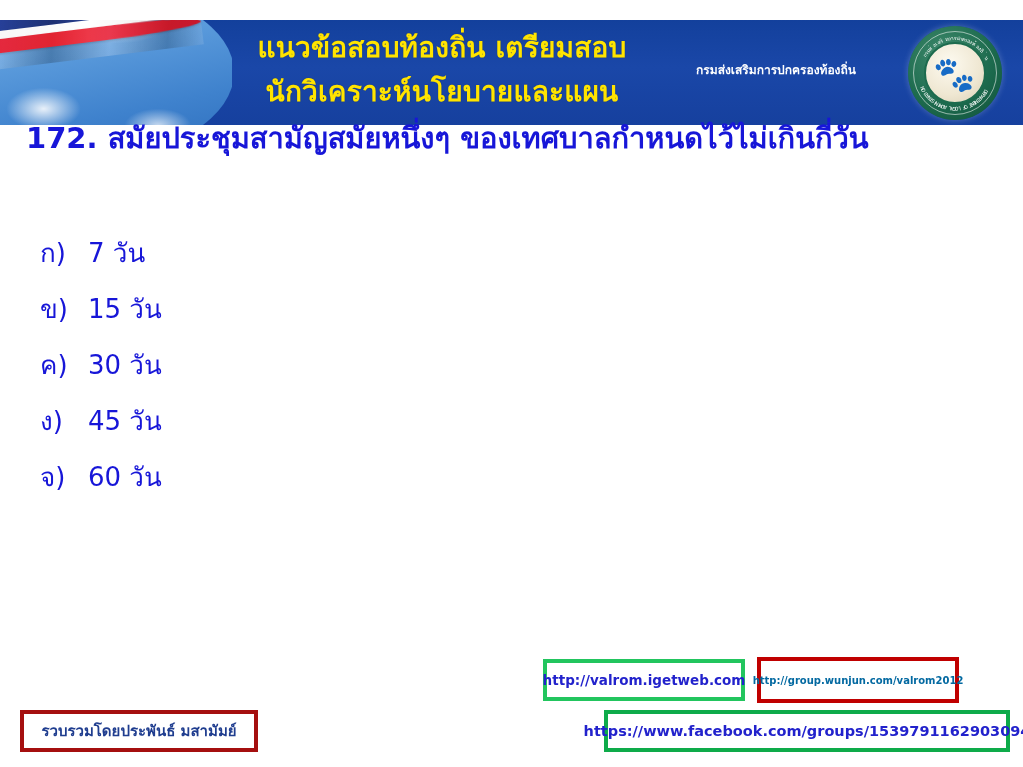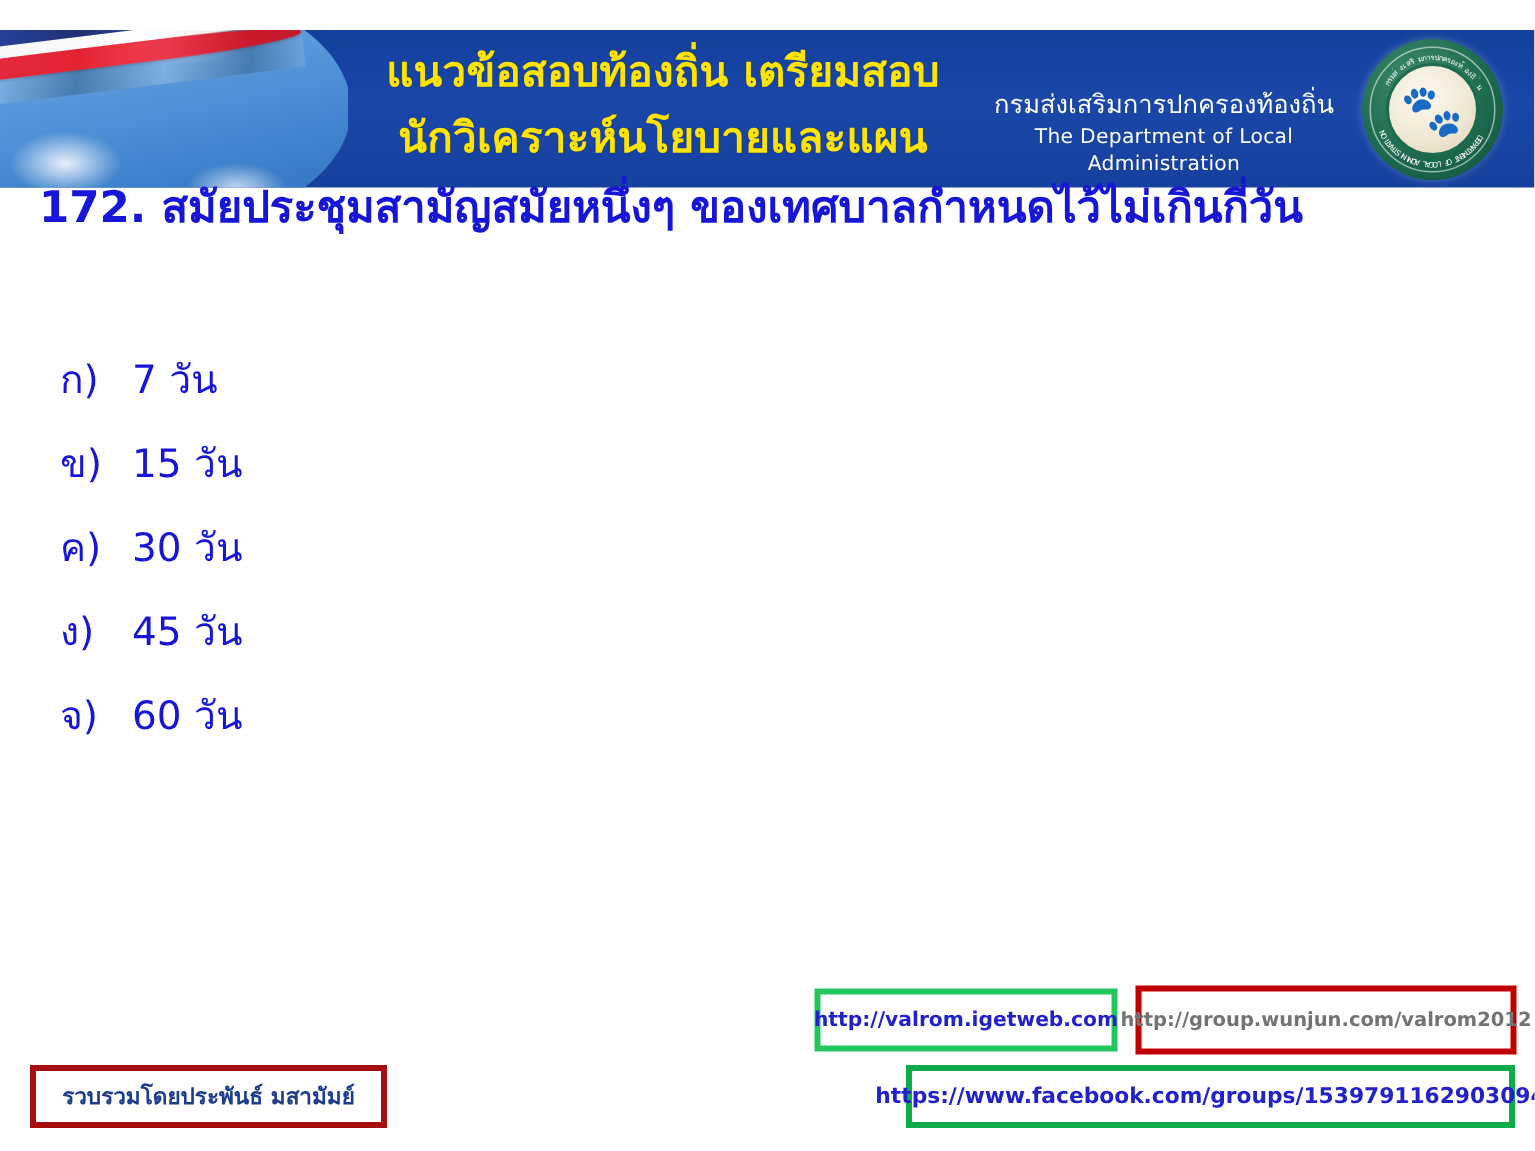--- a/index.html
+++ b/index.html
@@ -56,21 +56,21 @@
   .banner-title {
     position:absolute; left:232px; top:6px; width:420px;
     text-align:center; color:#ffe400; font-weight:bold;
     font-size:28px; line-height:44px; letter-spacing:.2px;
     text-shadow:0 0 1px rgba(0,0,0,.35);
   }
   .dept {
     position:absolute; left:648px; top:38px; width:256px;
     text-align:center; color:#ffffff;
   }
-  .dept .th { font-size:17px; font-weight:normal; line-height:24px;text-align:center; }
+  .dept .th { font-size:12px; font-weight:bold; line-height:24px;text-align:center; }
   .dept .en { font-size:13.5px; line-height:18px; letter-spacing:.2px; }
 
   
   .seal { position:absolute; left:908px; top:6px; width:94px; height:94px; }
   .seal .ring-outer {
     position:absolute; inset:0; border-radius:50%;
     background:radial-gradient(circle at 38% 32%, #3f8a6d 0%, #1d6b4e 55%, #0f4f38 100%);
     box-shadow:0 0 6px rgba(255,255,255,.25);
   }
   .seal .ring-text {
@@ -105,22 +105,22 @@
   .fbox {
     position:absolute; background:#ffffff; display:flex;
     align-items:center; justify-content:center; text-align:center;
     font-weight:bold; white-space:nowrap;
   }
   #box-igetweb {
     left:543px; top:659px; width:202px; height:42px;
     border:4px solid #22c55e; font-size:13.5px; color:#2222cc;
   }
   #box-wunjun {
-    left:757px; top:657px; width:254px; height:46px;
-    border:4px solid #c00000; font-size:13px; color:#737373;
+    left:757px; top:657px; width:202px; height:46px;
+    border:4px solid #c00000; font-size:10px; color:#0369a1;
   }
   #box-author {
     left:20px; top:710px; width:238px; height:42px;
     border:4px solid #a50f0f; font-size:15px; color:#1f3d8f;
   }
   #box-motto {
     left:277px; top:710px; width:308px; height:42px;
     border:4px solid #a50f0f; font-size:15px;
   }
   #box-motto .r { color:#e60000; }
@@ -149,21 +149,20 @@
       </div>
     </div>
 
     <div class="banner-title">
       <div>แนวข้อสอบท้องถิ่น เตรียมสอบ</div>
       <div>นักวิเคราะห์นโยบายและแผน</div>
     </div>
 
     <div class="dept">
       <div class="th">กรมส่งเสริมการปกครองท้องถิ่น</div>
-      <div class="en">The Department of Local Administration</div>
     </div>
 
     <div class="seal">
       <div class="ring-outer"></div>
       <div class="ring-text"></div>
       <div class="ct" id="seal-curved-text">
           <span style="transform: rotate(-62deg) translate(0px, -39px);">ก</span>
           <span style="transform: rotate(-57.4074deg) translate(0px, -39px);">ร</span>
           <span style="transform: rotate(-52.8148deg) translate(0px, -39px);">ม</span>
           <span style="transform: rotate(-48.2222deg) translate(0px, -39px);">ส</span>

